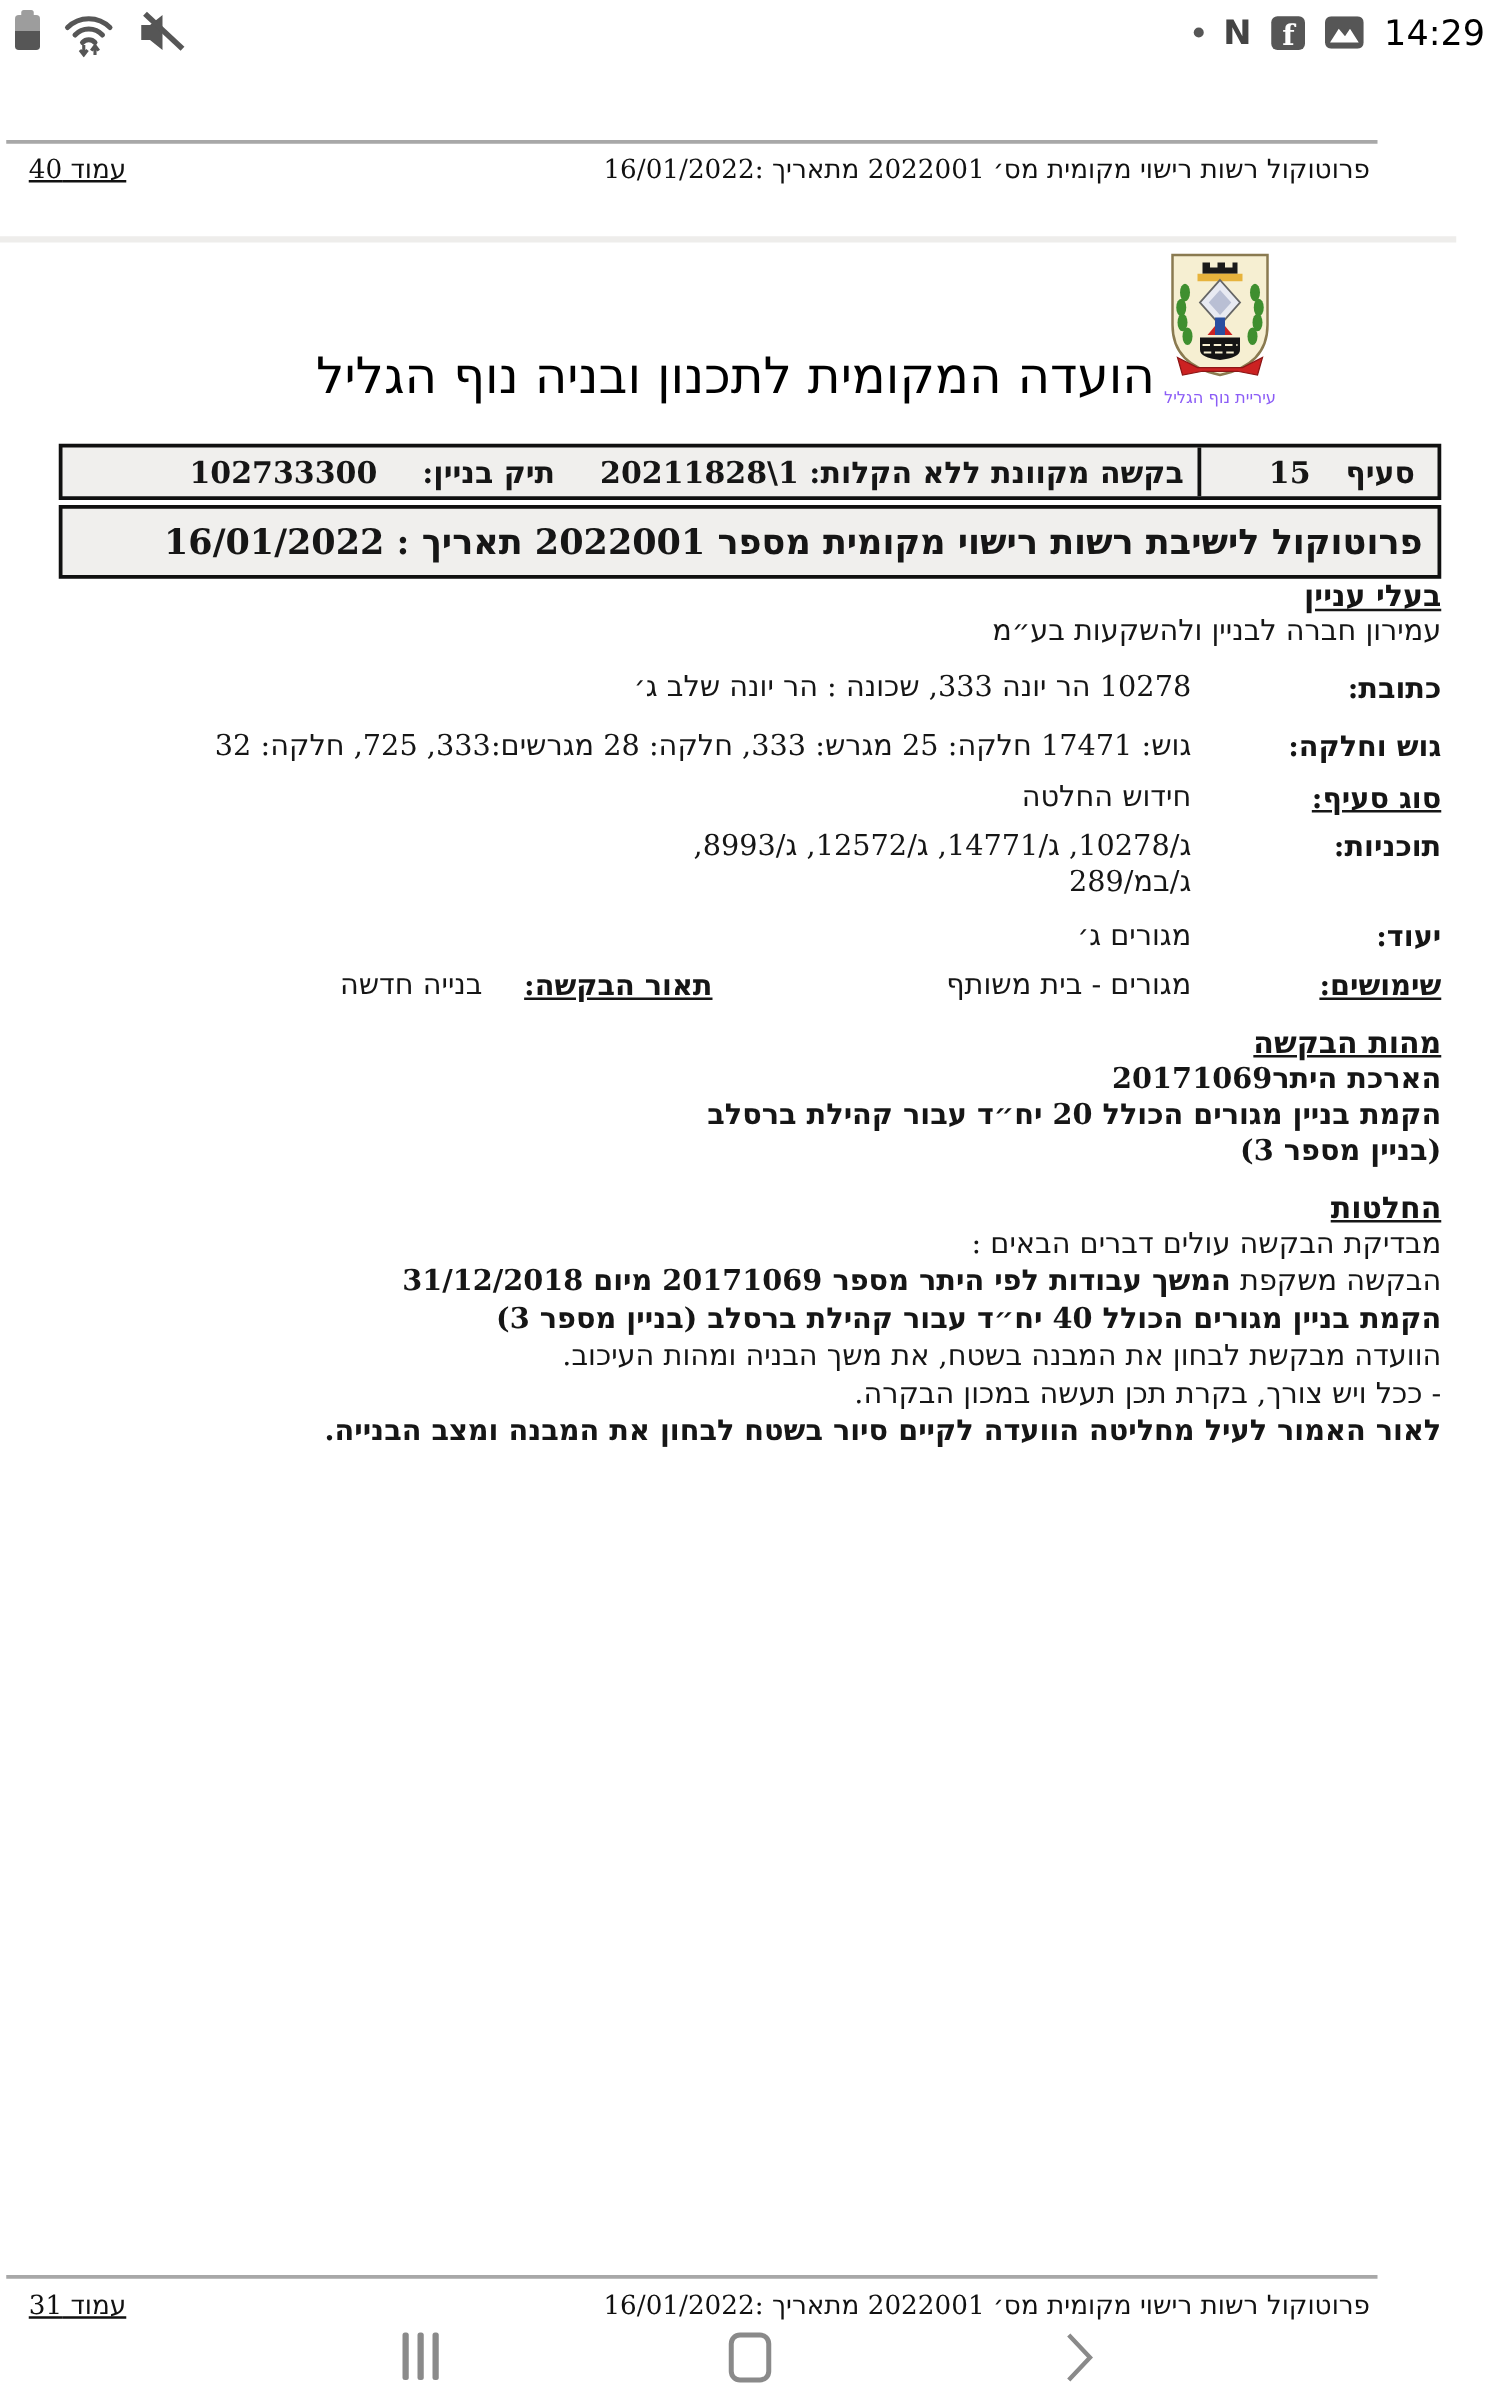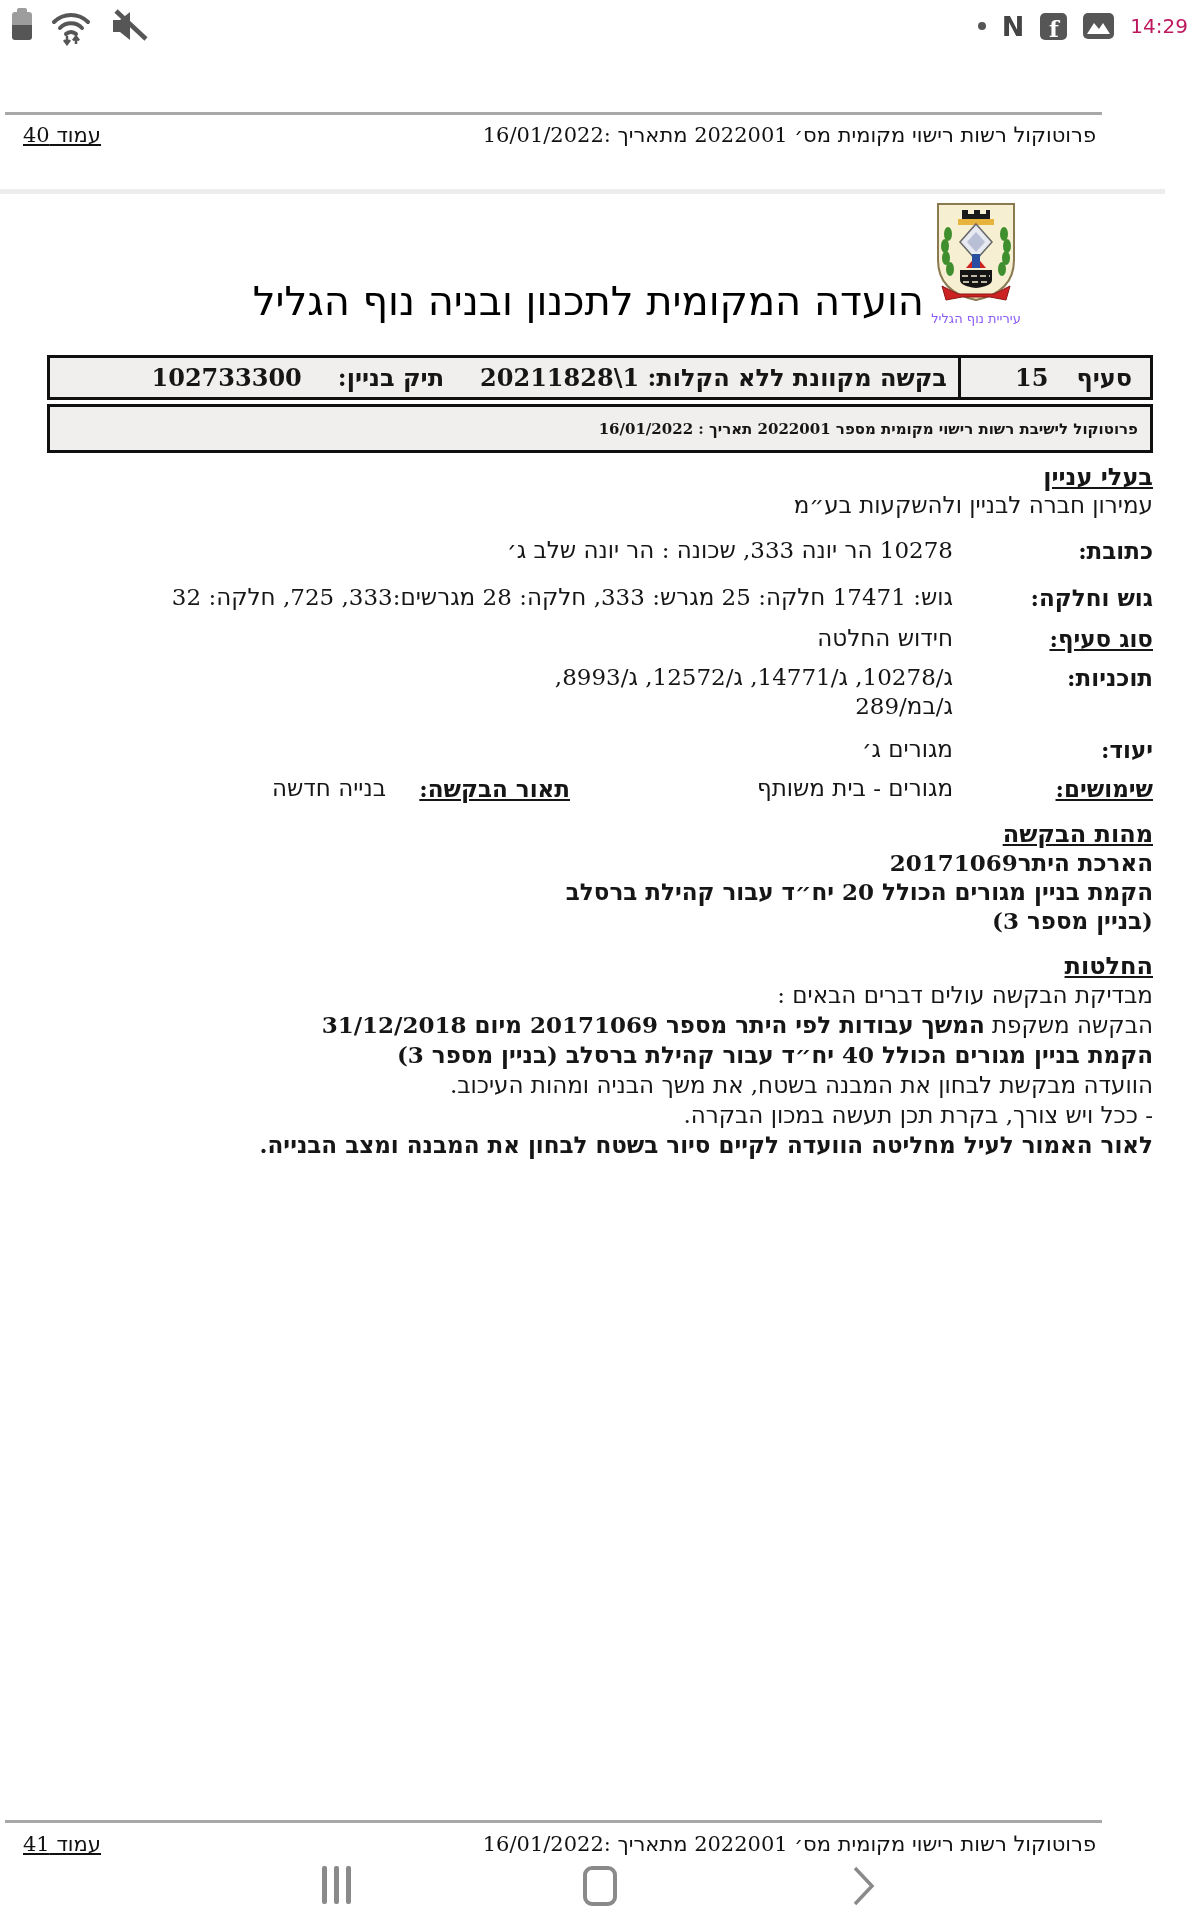--- a/index.html
+++ b/index.html
@@ -18,21 +18,21 @@
   .sb-right{display:flex;align-items:center;gap:16px;color:#4a4a4a;}
   .battery{width:20px;height:28px;border-radius:3px;position:relative;
     background:linear-gradient(to bottom,#9d9d9d 0 45%,#565656 45% 100%);}
   .battery::before{content:"";position:absolute;top:-4px;left:5px;width:10px;height:4px;
     background:#9d9d9d;border-radius:2px 2px 0 0;}
   .sb-dot{width:8px;height:8px;border-radius:50%;background:#565656;}
   .sb-n{font-weight:bold;font-size:27px;color:#444;line-height:1;}
   .sb-fb{width:27px;height:27px;background:#565656;border-radius:5px;color:#fff;
     font-family:"DejaVu Serif",serif;font-weight:bold;font-size:23px;
     display:flex;align-items:flex-end;justify-content:center;line-height:0.95;overflow:hidden;}
-  .sb-time{font-size:20px;color:#be185d;}
+  .sb-time{font-size:28px;color:#000000;}
 
   
   .sep{position:absolute;left:5px;width:1097px;height:3px;background:#a8a8a8;}
   .pagehdr{position:absolute;left:0;right:0;font-size:21px;color:#111;height:28px;}
   .pagehdr .ph-right{position:absolute;right:104px;direction:rtl;text-align:center;}
   .pagehdr .ph-left{position:absolute;left:23px;direction:rtl;text-decoration:underline;}
   .faintband{position:absolute;top:189px;left:0;width:1165px;height:5px;background:#eeedeb;}
 
   
   .committee-title{position:absolute;top:278px;right:276px;direction:rtl;
@@ -41,24 +41,24 @@
   .logo-caption{font-size:13px;color:#8b5cf6;direction:rtl;margin-top:1px;}
 
   
   .boxes{font-family:"DejaVu Serif","DejaVu Sans",serif;}
   .box1{position:absolute;top:355px;left:47px;width:1106px;height:45px;
     background:#f0efed;border:3px solid #101010;box-sizing:border-box;
     display:flex;direction:rtl;align-items:center;font-size:24px;font-weight:bold;}
   .box1 .cellA{width:192px;height:100%;display:flex;align-items:center;gap:28px;
     padding-right:18px;box-sizing:border-box;border-left:3px solid #101010;flex-shrink:0;}
   .box1 .cellB{flex:1;display:flex;align-items:center;gap:36px;padding:0 11px;direction:rtl;}
-  .box2{position:absolute;top:404px;left:47px;width:1106px;height:49px;
+  .box2{position:absolute;top:404px;left:47px;width:1106px;height:59px;
     background:#f0efed;border:3px solid #101010;box-sizing:border-box;
     display:flex;align-items:center;direction:rtl;padding-right:12px;
-    font-size:15px;font-weight:600;}
+    font-size:28px;font-weight:600;}
 
   
   .content{position:absolute;top:462px;left:47px;width:1106px;direction:rtl;
     font-size:23px;line-height:29px;color:#161616;}
   .h-ul{font-weight:bold;text-decoration:underline;font-size:24px;}
   .b{font-weight:bold;}
   .frow{display:flex;align-items:flex-start;}
   .flabel{width:200px;flex-shrink:0;font-weight:bold;}
   .mt8{margin-top:8px;} .mt10{margin-top:10px;} .mt12{margin-top:12px;}
   .mt14{margin-top:14px;} .mt16{margin-top:16px;} .mt18{margin-top:18px;}
@@ -207,21 +207,21 @@
   <div><span>הבקשה משקפת </span><span class="b">המשך עבודות לפי היתר מספר 20171069 מיום 31/12/2018</span></div>
   <div><span></span><span class="b">הקמת בניין מגורים הכולל 40 יח״ד עבור קהילת ברסלב (בניין מספר 3)</span></div>
   <div><span>הוועדה מבקשת לבחון את המבנה בשטח, את משך הבניה ומהות העיכוב.</span><span class="b"></span></div>
   <div><span>- ככל ויש צורך, בקרת תכן תעשה במכון הבקרה.</span><span class="b"></span></div>
   <div><span></span><span class="b">לאור האמור לעיל מחליטה הוועדה לקיים סיור בשטח לבחון את המבנה ומצב הבנייה.</span></div>
 </div>
 
 <div class="sep" style="top:1820px;"></div>
 <div class="pagehdr" style="top:1832px;">
   <span class="ph-right">פרוטוקול רשות רישוי מקומית מס׳ 2022001 מתאריך :16/01/2022</span>
-  <span class="ph-left">עמוד 41</span>
+  <span class="ph-left">עמוד 31</span>
 </div>
 
 <div class="navbar">
   <div class="nav-btn recents">
       <i></i>
       <i></i>
       <i></i>
     </div>
   <div class="nav-btn homebtn"></div>
   <svg class="nav-btn backbtn" width="24" height="40" viewBox="0 0 24 40">

